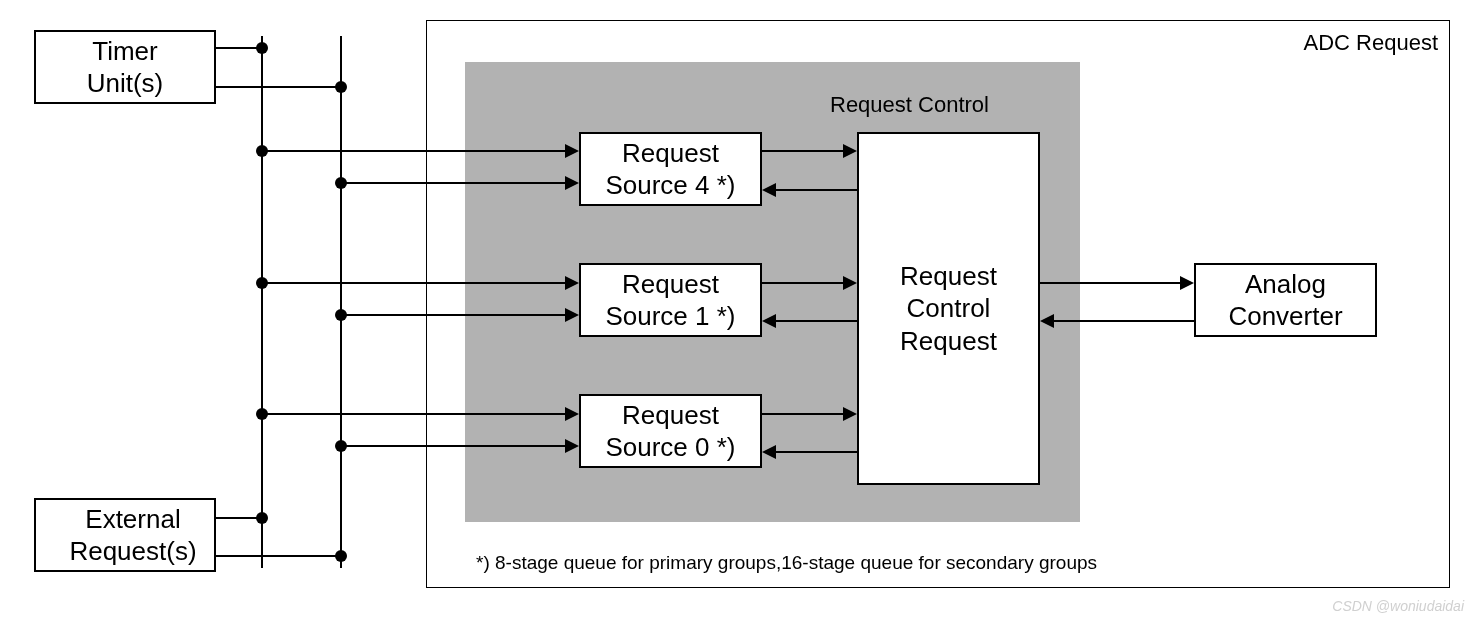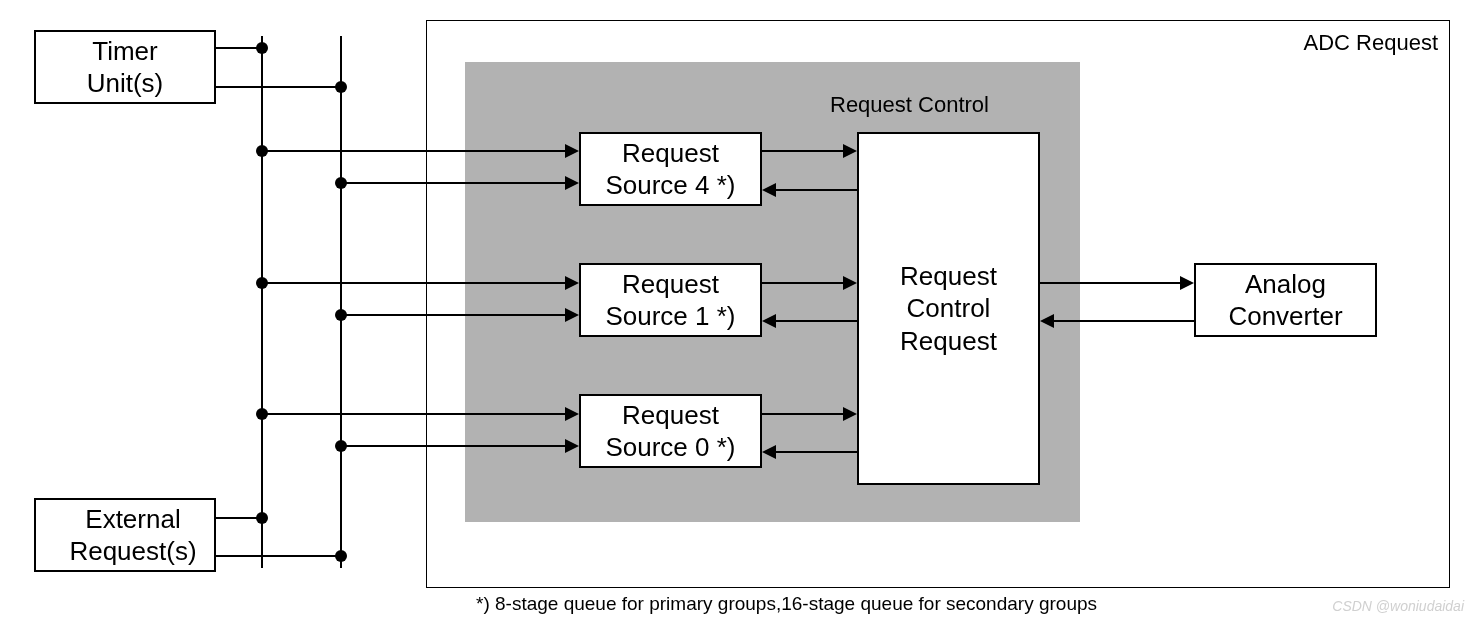--- a/index.html
+++ b/index.html
@@ -180,17 +180,17 @@
   <div class="hline" style="left:762px; top:413px; width:84px;"></div>
   <div class="arrowhead-r" style="left:843px; top:414px;"></div>
   <div class="hline" style="left:776px; top:451px; width:81px;"></div>
   <div class="arrowhead-l" style="left:762px; top:452px;"></div>
 
   <div class="hline" style="left:1040px; top:282px; width:143px;"></div>
   <div class="arrowhead-r" style="left:1180px; top:283px;"></div>
   <div class="hline" style="left:1054px; top:320px; width:140px;"></div>
   <div class="arrowhead-l" style="left:1040px; top:321px;"></div>
 
-  <div class="note" style="left:476px; top:552px;margin-top:41px;">*) 8-stage queue for primary groups,16-stage queue for secondary groups</div>
+  <div class="note" style="left:476px; top:552px;">*) 8-stage queue for primary groups,16-stage queue for secondary groups</div>
 
   <div class="watermark" style="right:10px; bottom:4px;">CSDN @woniudaidai</div>
 
 </div>
 
 </body></html>

